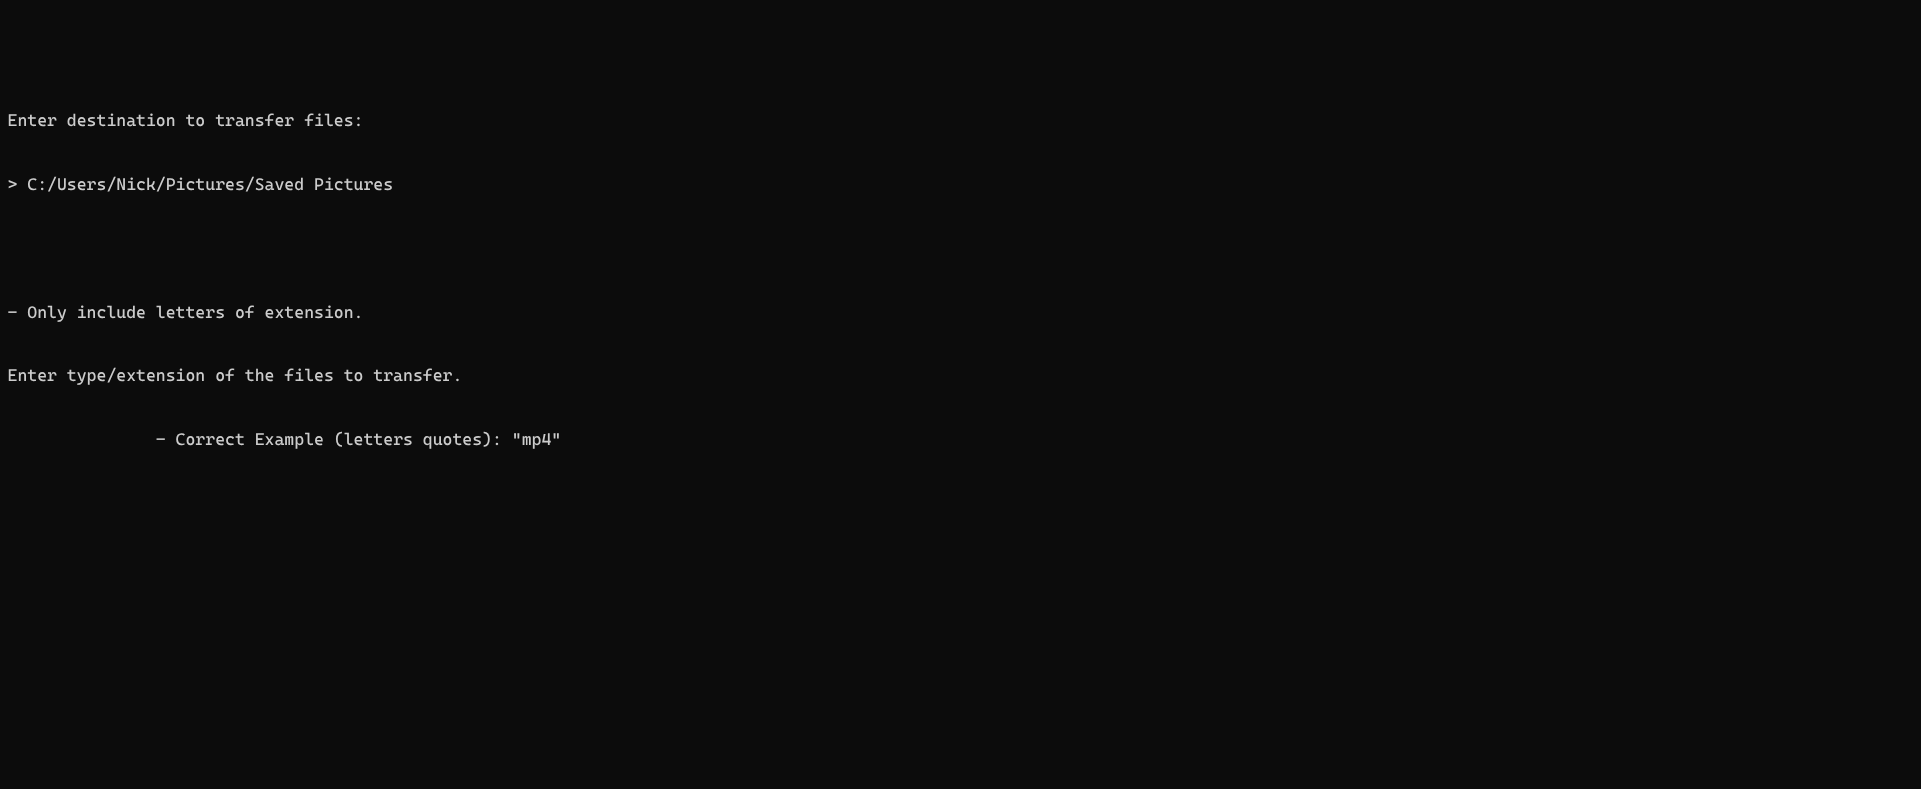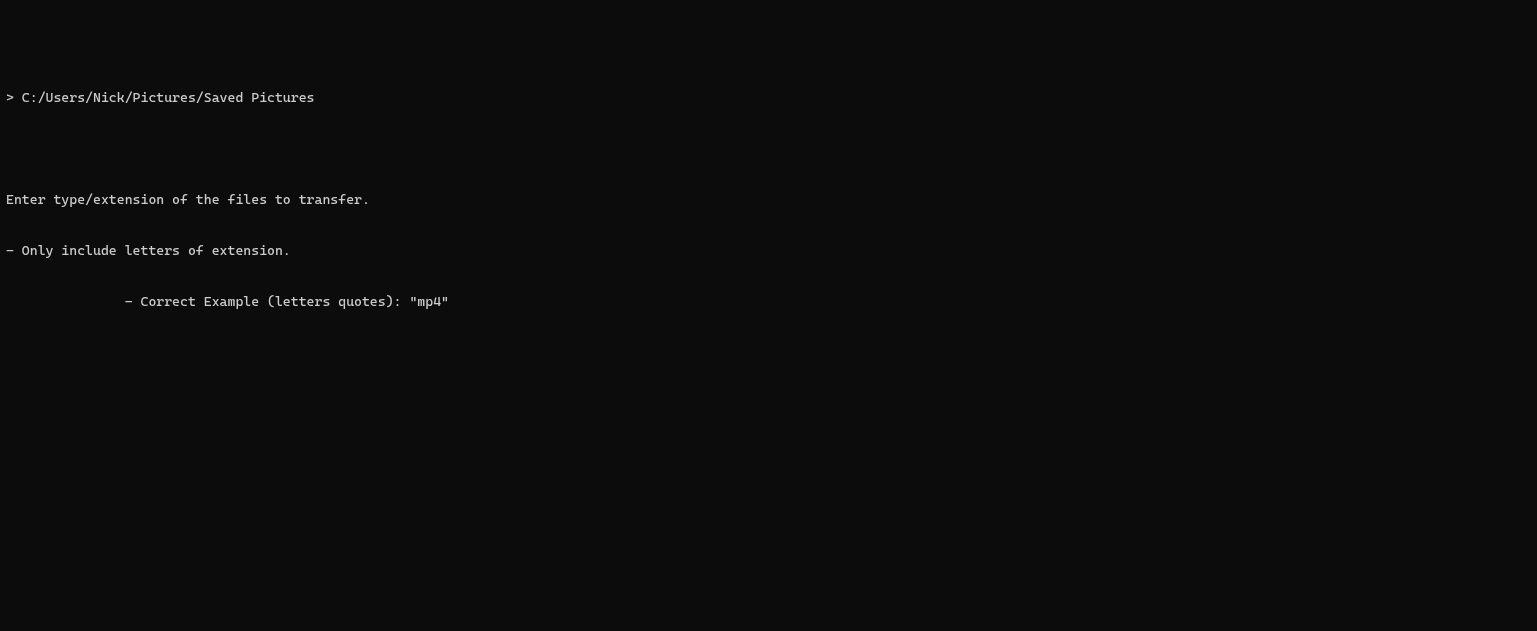--- a/index.html
+++ b/index.html
@@ -20,24 +20,25 @@
     word-break: break-all;
   }
   .line { min-height: 17px; }
   .blank { height: 17px; }
 </style>
 </head>
 <body>
 
 <div class="terminal">
   <div class="blank"></div>
+  <div class="line">Enter destination to transfer files:</div>
   <div class="line">&gt; C:/Users/Nick/Pictures/Saved Pictures</div>
   <div class="blank"></div>
+  <div class="line">- Only include letters of extension.</div>
   <div class="line">Enter type/extension of the files to transfer.</div>
-  <div class="line">- Only include letters of extension.</div>
   <div class="line">               - Correct Example (letters quotes): "mp4"</div>
   <div class="blank"></div>
   
   
   
   
   
   
   
   

